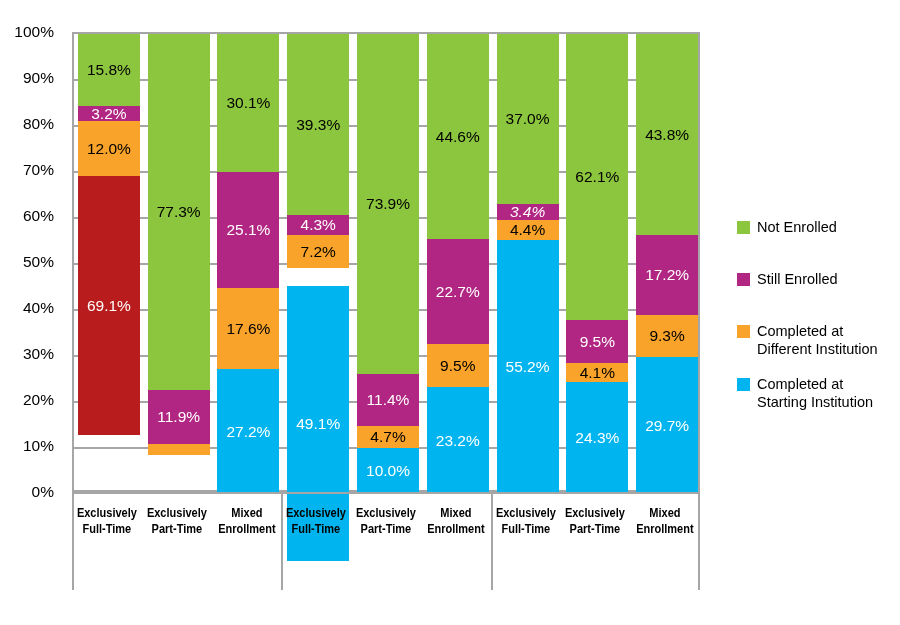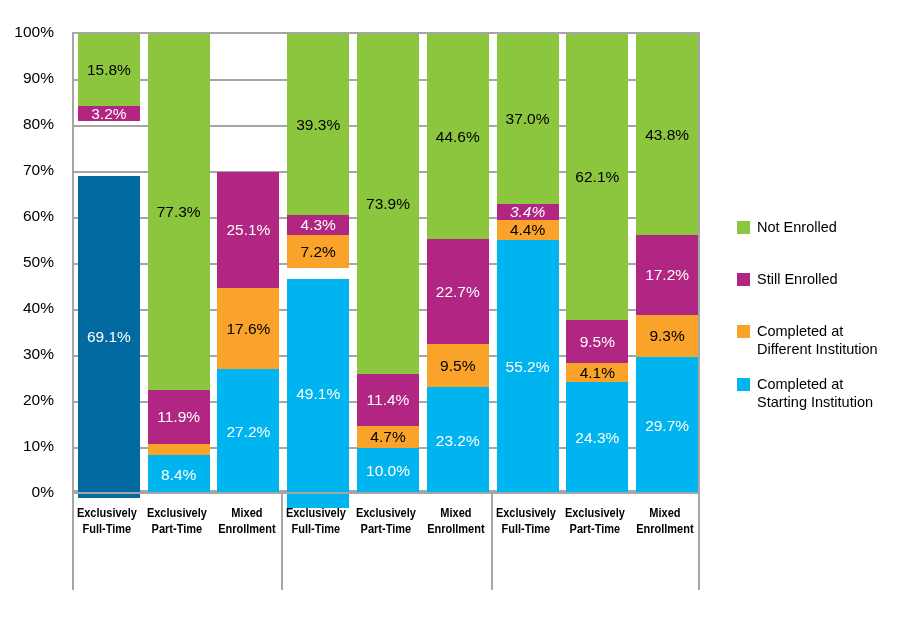--- a/index.html
+++ b/index.html
@@ -204,55 +204,58 @@
         <div class="gridline" style="top: 321px;"></div>
         <div class="gridline" style="top: 275px;"></div>
         <div class="gridline" style="top: 229px;"></div>
         <div class="gridline" style="top: 183px;"></div>
         <div class="gridline" style="top: 137px;"></div>
         <div class="gridline" style="top: 91px;"></div>
         <div class="gridline" style="top: 45px;"></div>
       </div>
     <div class="bars-layer">
         <div class="bar" style="left: 3.88889px; width: 62px;">
-          <div class="seg" style="background: #0369a1; height: 322px; top: 142.14px;">
+          <div class="seg" style="background: #b91c1c; height: 259px; top: 142.14px;">
             <span class="seg-label lbl-light">69.1%</span>
+          </div>
+          <div class="seg" style="background: rgb(249, 163, 42); height: 55.2px; top: 86.94px;">
+            <span class="seg-label lbl-dark">12.0%</span>
           </div>
           <div class="seg" style="background: rgb(176, 38, 130); height: 14.72px; top: 72.22px;">
             <span class="seg-label lbl-light">3.2%</span>
           </div>
           <div class="seg" style="background: rgb(140, 198, 62); height: 72.68px; top: -0.46px;">
             <span class="seg-label lbl-dark">15.8%</span>
           </div>
         </div>
         <div class="bar" style="left: 73.6667px; width: 62px;">
-          <div class="seg" style="background: rgb(0, 181, 239); height: 38.64px; top: 421.36px;">
-            <span class="seg-label lbl-light">8.4%</span>
-          </div>
           <div class="seg" style="background: rgb(249, 163, 42); height: 11.04px; top: 410.32px;"></div>
           <div class="seg" style="background: rgb(176, 38, 130); height: 54.74px; top: 355.58px;">
             <span class="seg-label lbl-light">11.9%</span>
           </div>
           <div class="seg" style="background: rgb(140, 198, 62); height: 355.58px; top: 0px;">
             <span class="seg-label lbl-dark">77.3%</span>
           </div>
         </div>
         <div class="bar" style="left: 143.444px; width: 62px;">
           <div class="seg" style="background: rgb(0, 181, 239); height: 125.12px; top: 334.88px;">
             <span class="seg-label lbl-light">27.2%</span>
           </div>
           <div class="seg" style="background: rgb(249, 163, 42); height: 80.96px; top: 253.92px;">
             <span class="seg-label lbl-dark">17.6%</span>
           </div>
           <div class="seg" style="background: rgb(176, 38, 130); height: 115.46px; top: 138.46px;">
             <span class="seg-label lbl-light">25.1%</span>
           </div>
+          <div class="seg" style="background: rgb(140, 198, 62); height: 138.46px; top: -2.84217e-14px;">
+            <span class="seg-label lbl-dark">30.1%</span>
+          </div>
         </div>
         <div class="bar" style="left: 213.222px; width: 62px;">
-          <div class="seg" style="background: rgb(0, 181, 239); height: 229px; top: 245px;">
+          <div class="seg" style="background: rgb(0, 181, 239); height: 275px; top: 252px;">
             <span class="seg-label lbl-light">49.1%</span>
           </div>
           <div class="seg" style="background: rgb(249, 163, 42); height: 33.12px; top: 201.02px;">
             <span class="seg-label lbl-dark">7.2%</span>
           </div>
           <div class="seg" style="background: rgb(176, 38, 130); height: 19.78px; top: 181.24px;">
             <span class="seg-label lbl-light">4.3%</span>
           </div>
           <div class="seg" style="background: rgb(140, 198, 62); height: 180.78px; top: 0.46px;">
             <span class="seg-label lbl-dark">39.3%</span>

